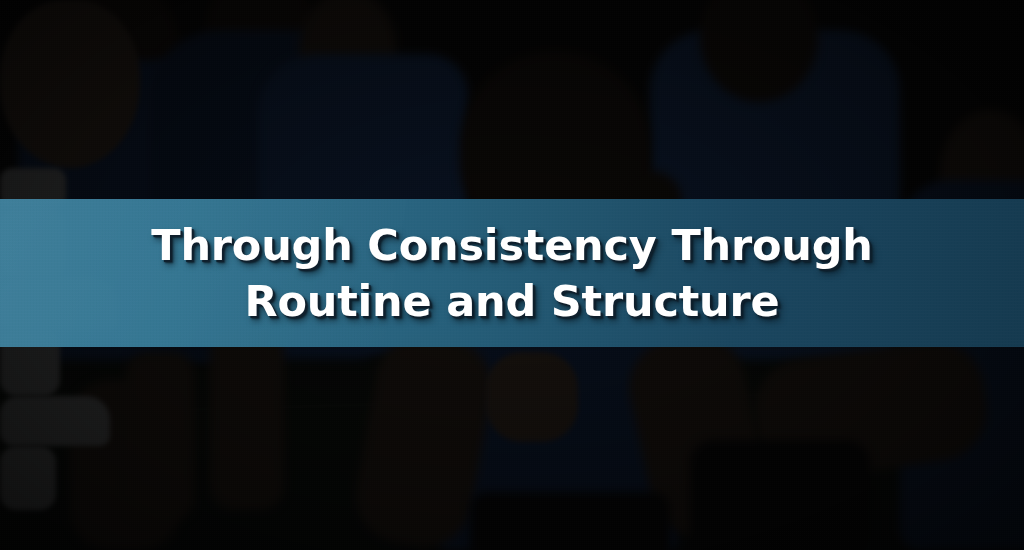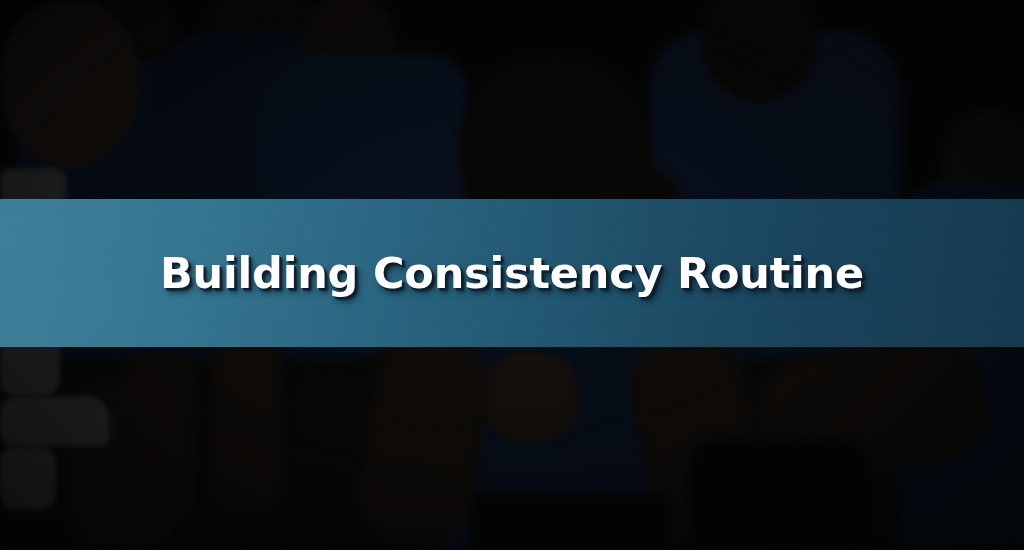--- a/index.html
+++ b/index.html
@@ -236,17 +236,18 @@
     <div class="photo-darken"></div>
     <div class="photo-vignette"></div>
     <div class="photo-grain"></div>
   </div>
 
   <div class="banner">
     <div class="banner-texture"></div>
     <div class="banner-sheen"></div>
 
     <h1 class="title">
-      <span class="title-line">Building Consistency Routine</span>
+      <span class="title-line">Through Consistency Through</span>
+      <span class="title-line">Routine and Structure</span>
     </h1>
   </div>
 
 </div>
 
 </body></html>

